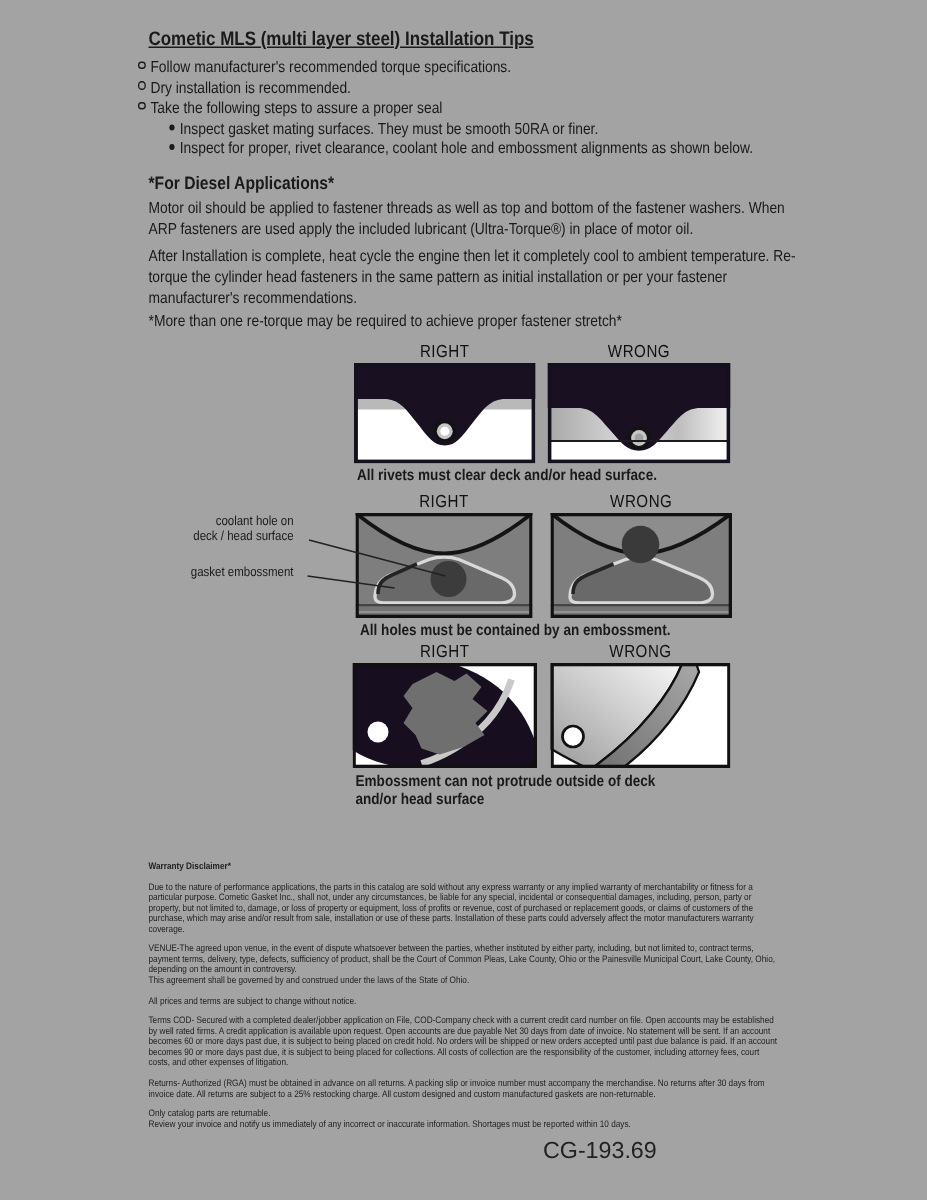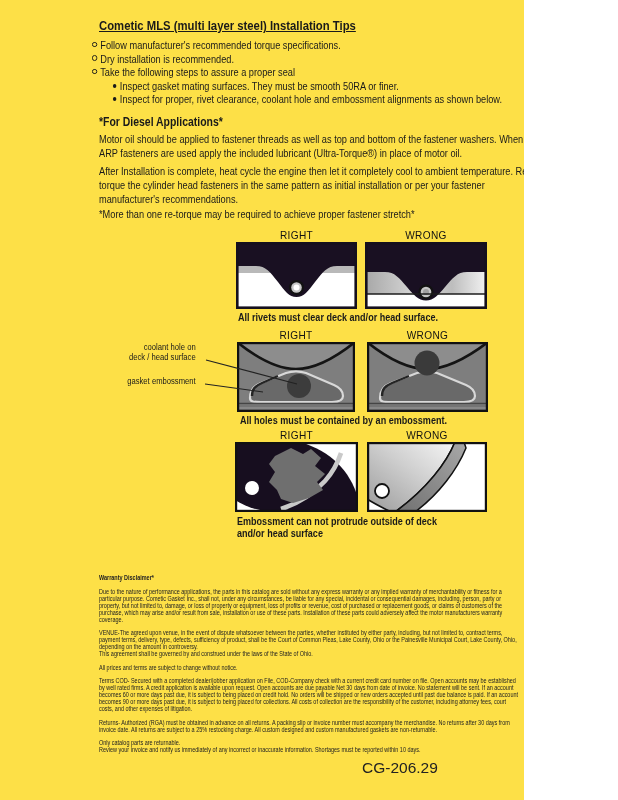--- a/index.html
+++ b/index.html
@@ -1,16 +1,16 @@
 <!DOCTYPE html>
 <html><head>
 <meta charset="utf-8">
 <style>
   html,body{margin:0;padding:0;background:#ffffff;}
-  .page{position:relative;width:524px;height:800px;background:#fde047;overflow:hidden;
+  .page{position:relative;width:618px;height:800px;background:#a3a3a3;overflow:hidden;
         font-family:"Liberation Sans", sans-serif;color:#1a1a1a;}
   .abs{position:absolute;}
   .sx{transform:scaleX(0.87);transform-origin:0 0;}
   .sxc{transform:scaleX(0.87);transform-origin:50% 0;}
   .title{left:99px;top:18px;font-size:13px;font-weight:bold;text-decoration:underline;white-space:nowrap;}
   .bullets{left:92px;top:39px;font-size:10.6px;line-height:13.6px;white-space:nowrap;width:560px;}
   .brow{display:flex;align-items:baseline;}
   .brow .txt{white-space:nowrap;}
   .bullet-o{flex:0 0 auto;width:3.5px;height:3.5px;border:1px solid #1a1a1a;border-radius:50%;
             margin-right:4px;position:relative;top:-2px;}
@@ -190,15 +190,15 @@
     <p class="lp">Due to the nature of performance applications, the parts in this catalog are sold without any express warranty or any implied warranty of merchantability or fitness for a particular purpose.  Cometic Gasket Inc., shall not, under any circumstances, be liable for any special, incidental or consequential damages, including, person, party or property, but not limited to, damage, or loss of property or equipment, loss of profits or revenue, cost of purchased or replacement goods, or claims of customers of the purchase, which may arise and/or result from sale, installation or use of these parts.  Installation of these parts could adversely affect the motor manufacturers warranty coverage.</p>
     <p class="lp">VENUE-The agreed upon venue, in the event of dispute whatsoever between the parties, whether instituted by either party, including, but not limited to, contract terms, payment terms, delivery, type, defects, sufficiency of product, shall be the Court of Common Pleas, Lake County, Ohio or the Painesville Municipal Court, Lake County, Ohio, depending on the amount in controversy.
 This agreement shall be governed by and construed under the laws of the State of Ohio.</p>
     <p class="lp">All prices and terms are subject to change without notice.</p>
     <p class="lp">Terms COD- Secured with a completed dealer/jobber application on File, COD-Company check with a current credit card number on file.  Open accounts may be established by well rated firms.  A credit application is available upon request.  Open accounts are due payable Net 30 days from date of invoice.  No statement will be sent.  If an account becomes 60 or more days past due, it is subject to being placed on credit hold.  No orders will be shipped or new orders accepted until past due balance is paid.  If an account becomes 90 or more days past due, it is subject to being placed for collections.  All costs of collection are the responsibility of the customer, including attorney fees, court costs, and other expenses of litigation.</p>
     <p class="lp">Returns- Authorized (RGA) must be obtained in advance on all returns.  A packing slip or invoice number must accompany the merchandise.  No returns after 30 days from invoice date.  All returns are subject to a 25% restocking charge.  All custom designed and custom manufactured gaskets are non-returnable.</p>
     <p class="lp">Only catalog parts are returnable.
 Review your invoice and notify us immediately of any incorrect or inaccurate information.  Shortages must be reported within 10 days.</p>
   </div>
 
-  <div class="abs code">CG-206.29</div>
+  <div class="abs code">CG-193.69</div>
 
 </div>
 
 </body></html>

